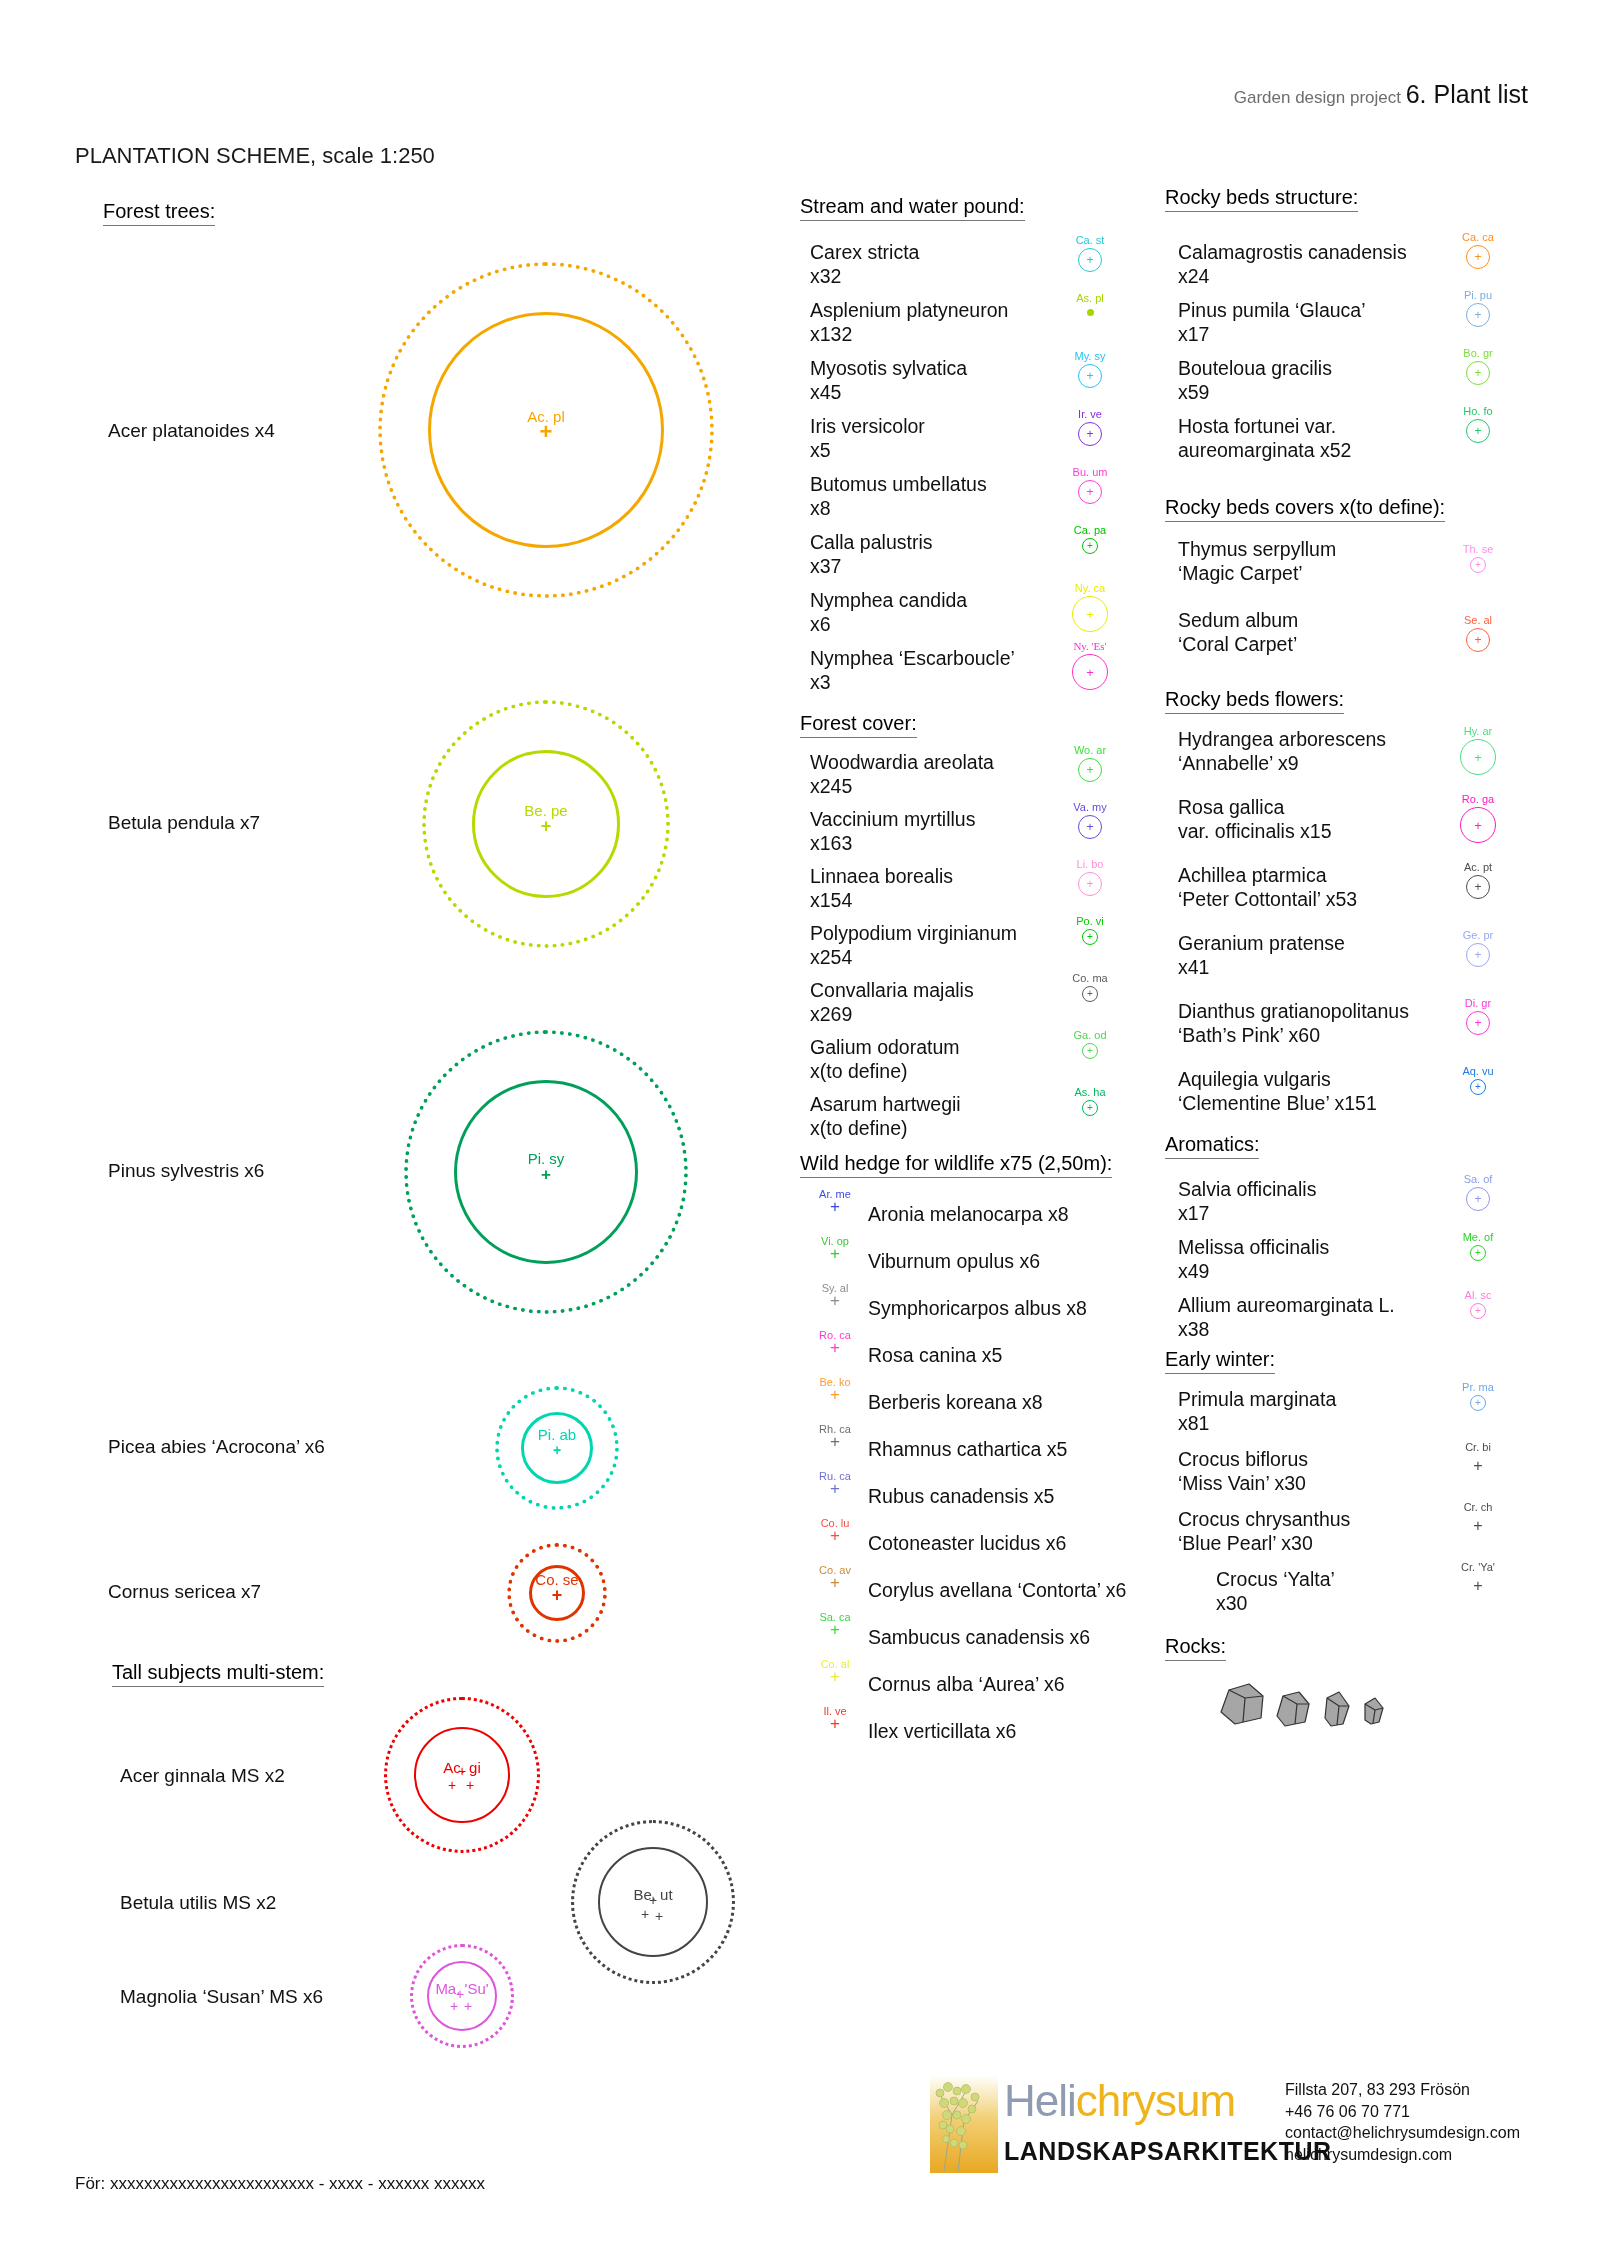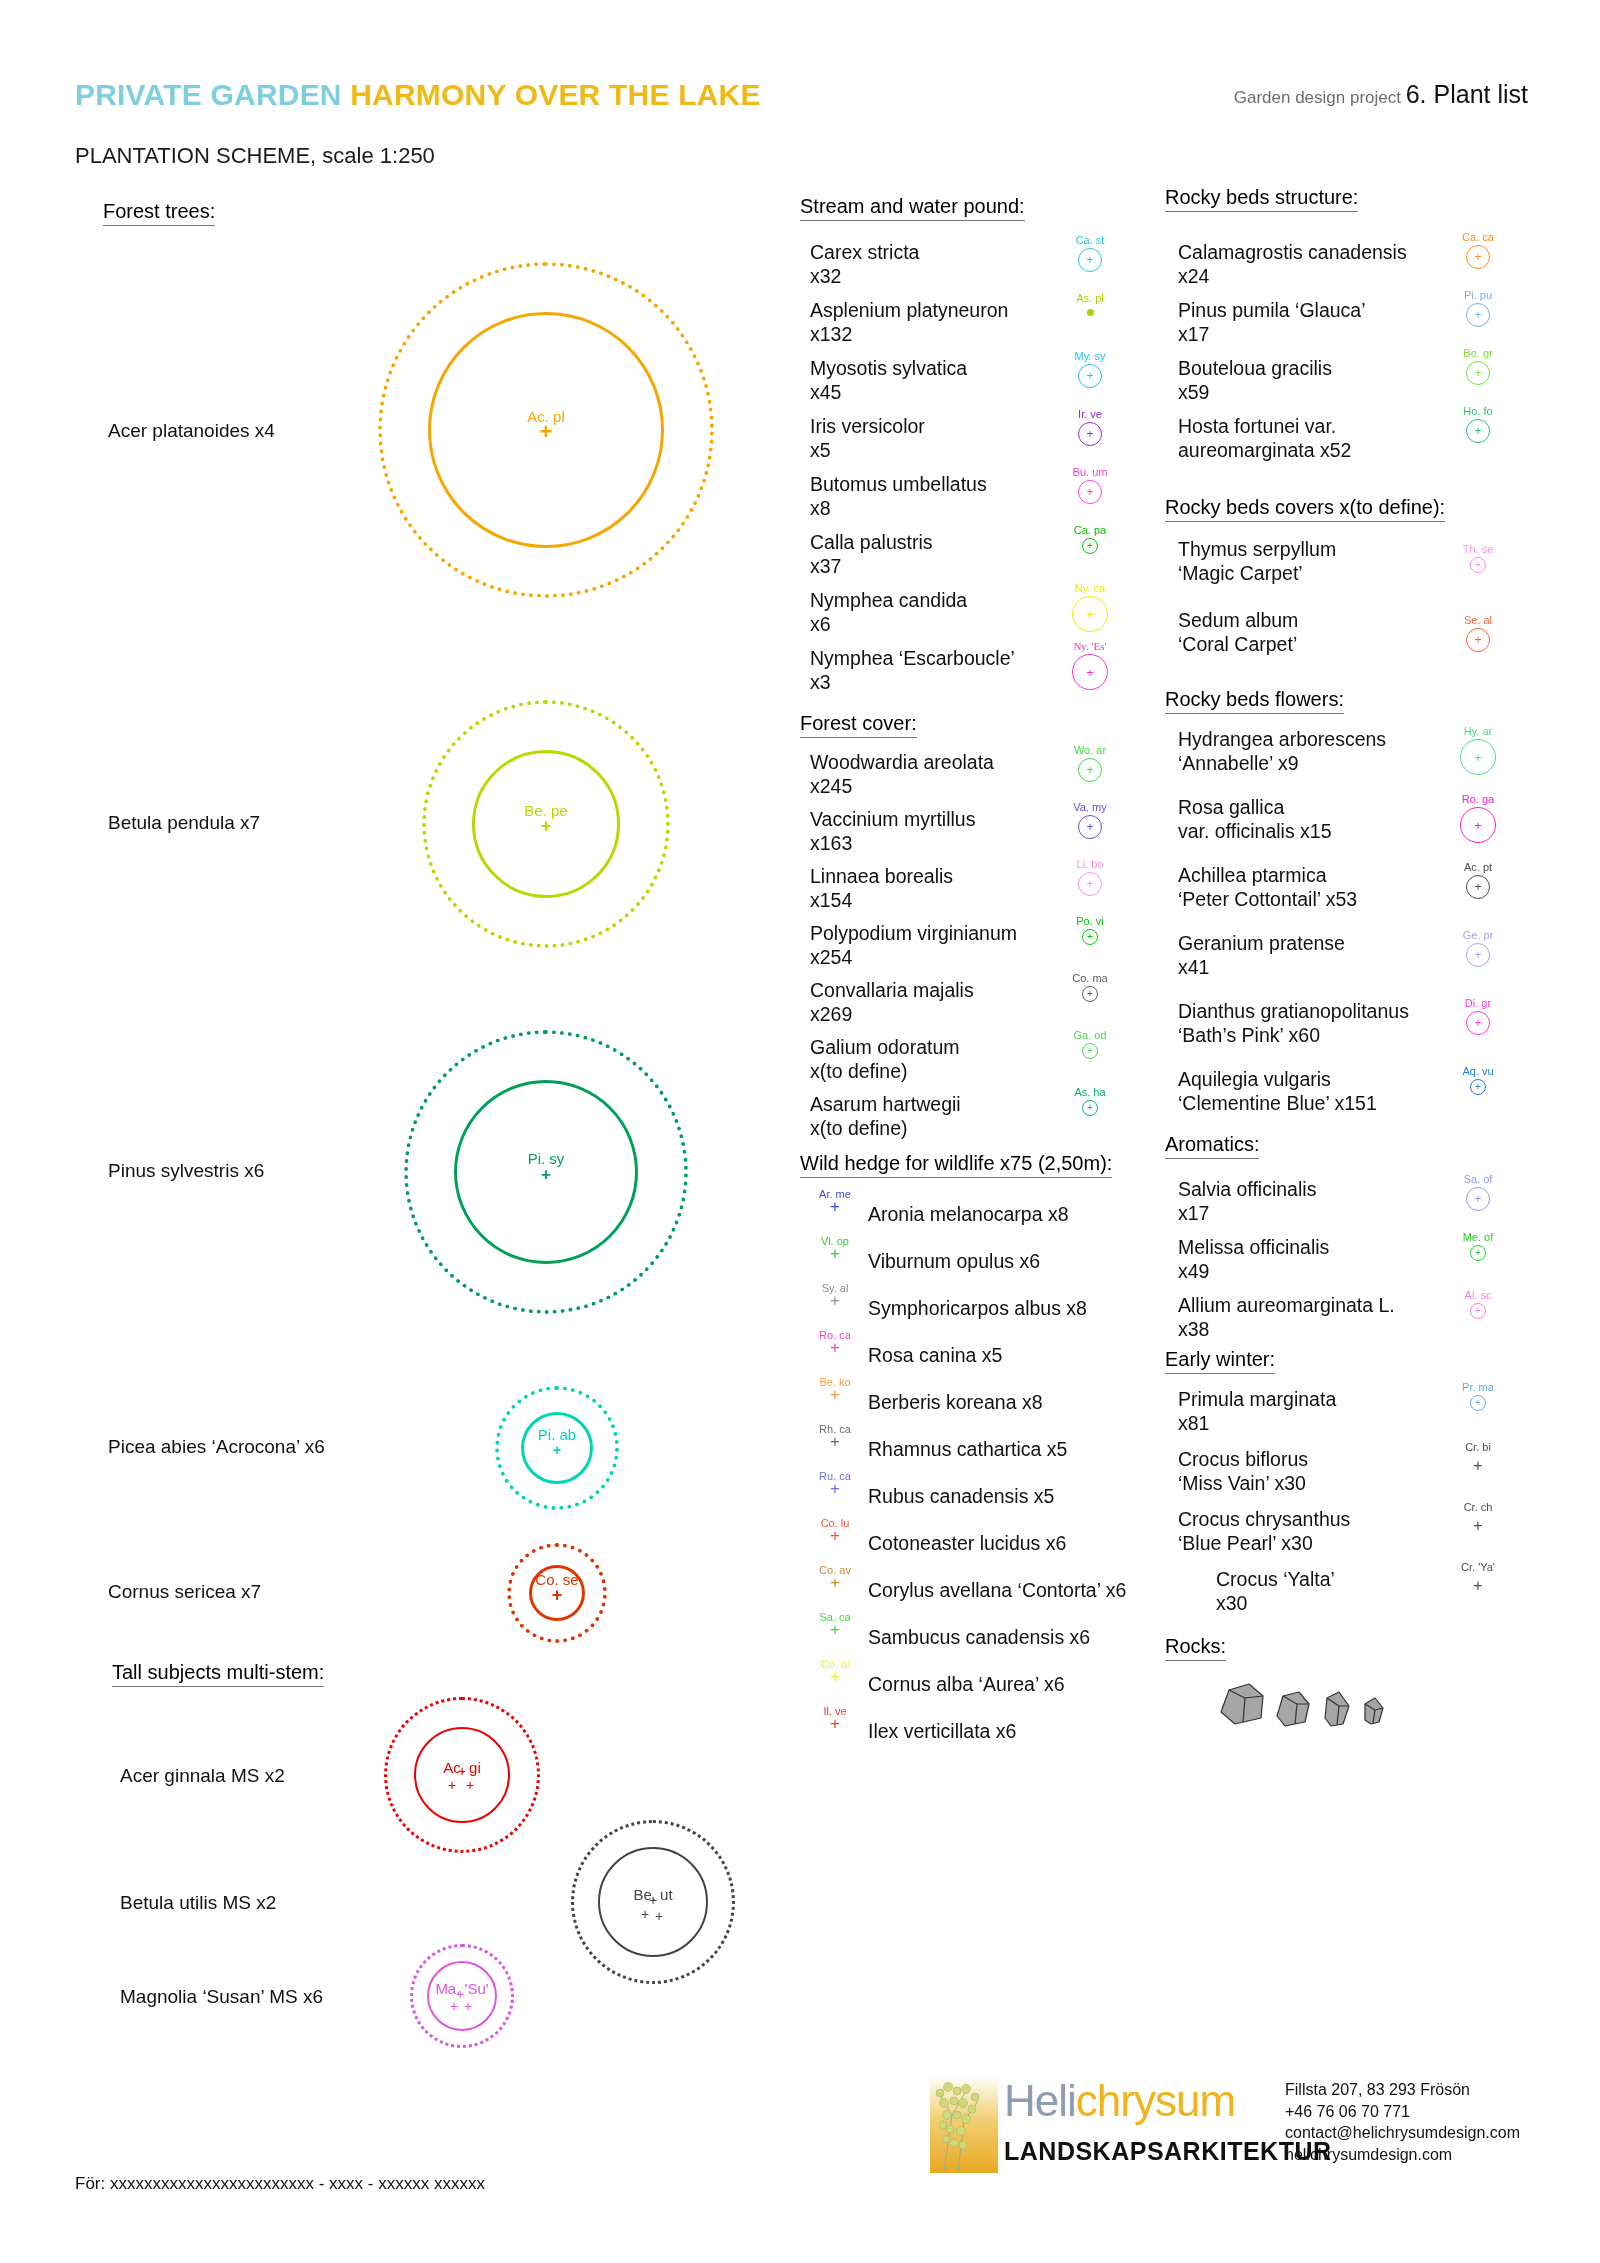--- a/index.html
+++ b/index.html
@@ -66,23 +66,20 @@
   .logo-word .a{color:#8e9bb0;}
   .logo-word .b{color:#efb41b;}
   .logo-sub{position:absolute;left:74px;top:62px;font-size:25px;font-weight:bold;letter-spacing:.5px;color:#111;white-space:nowrap;}
   .logo-contact{position:absolute;left:355px;top:4px;font-size:16px;line-height:21.5px;color:#111;white-space:nowrap;}
 </style>
 </head>
 <body>
 
 <div class="page">
 
-  <div class="hdr-title">
-    <span class="t1">PRIVATE GARDEN </span><span class="t2">HARMONY OVER THE LAKE</span>
-  </div>
   <div class="hdr-sub">PLANTATION SCHEME, scale 1:250</div>
   <div class="hdr-right">
     <span class="small">Garden design project </span><span class="big">6. Plant list</span>
   </div>
 
   <div class="sec-head" style="left:103px;top:200px;">Forest trees:</div>
   <div class="sec-head" style="left:112px;top:1661px;">Tall subjects multi-stem:</div>
 
   <div id="plan-layer">
       <div class="tree-label" style="left: 108px; top: 420px;">Acer platanoides x4</div>

